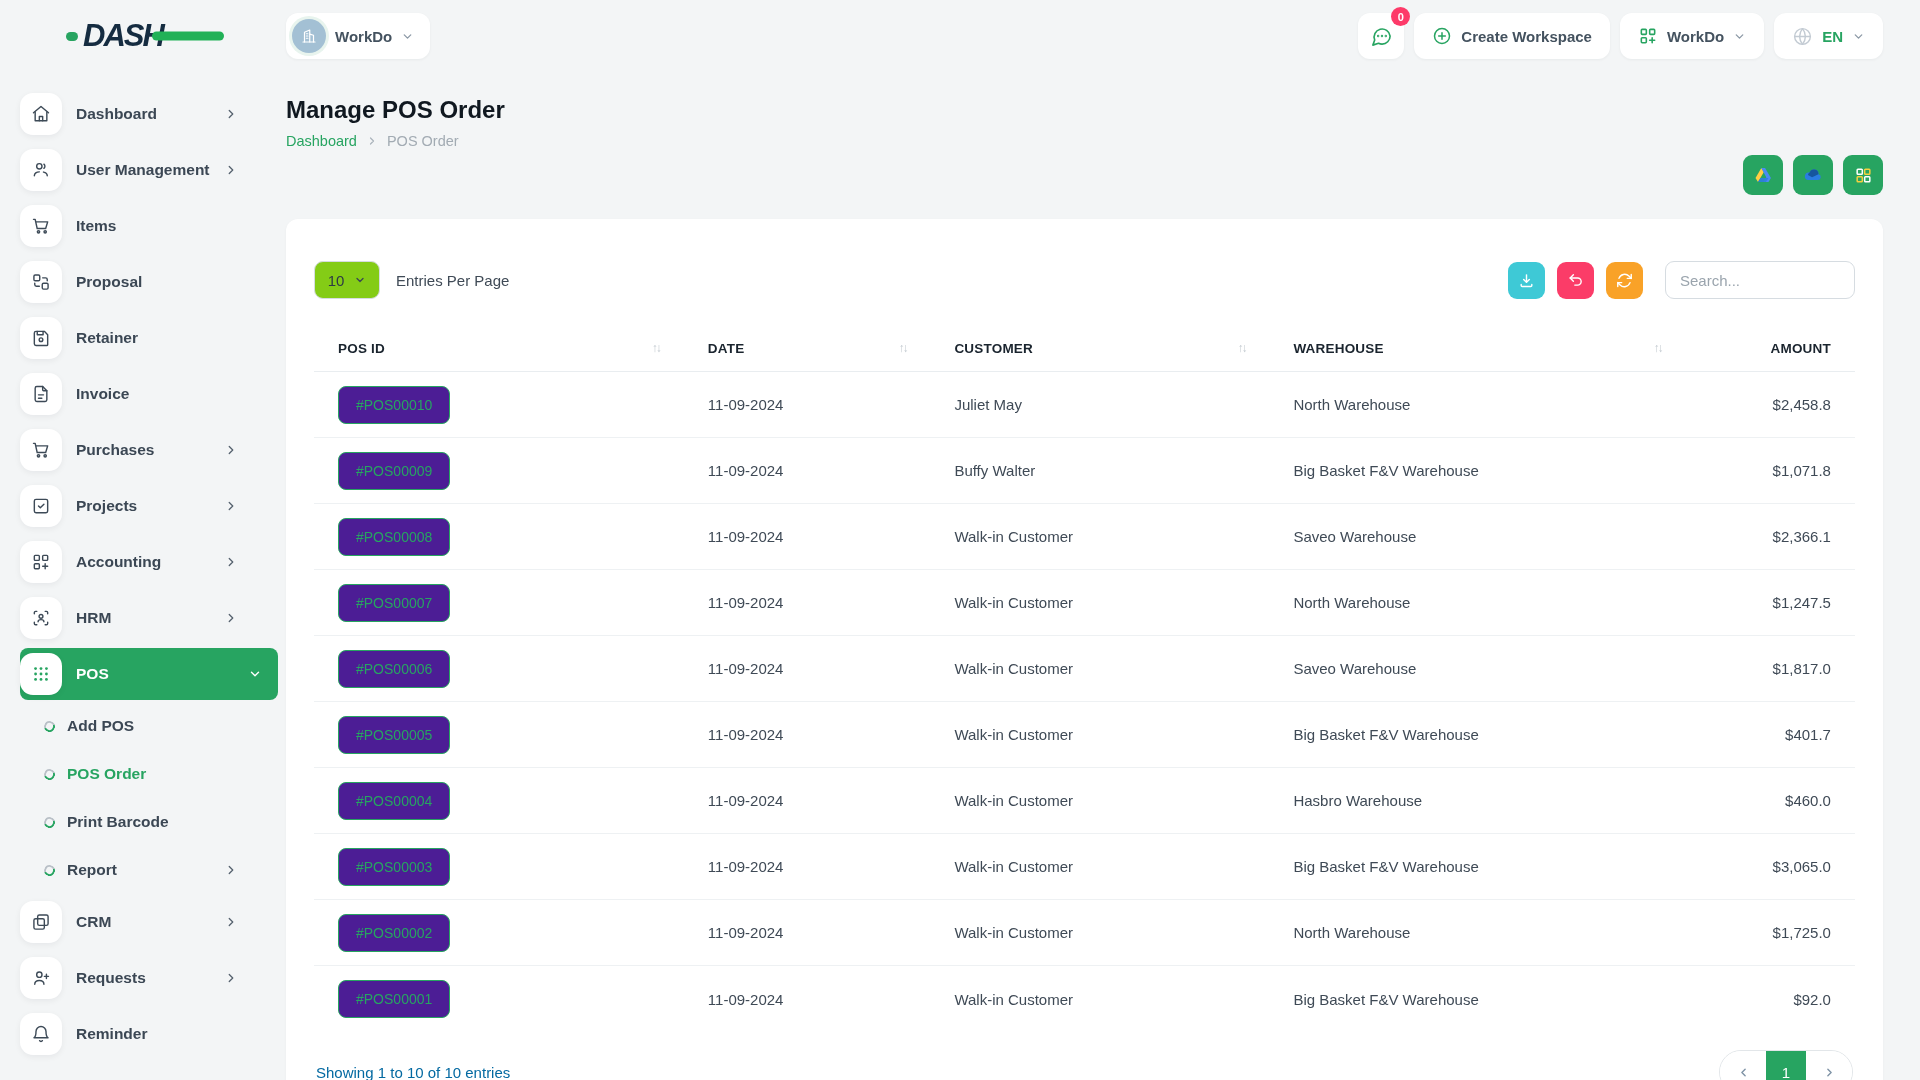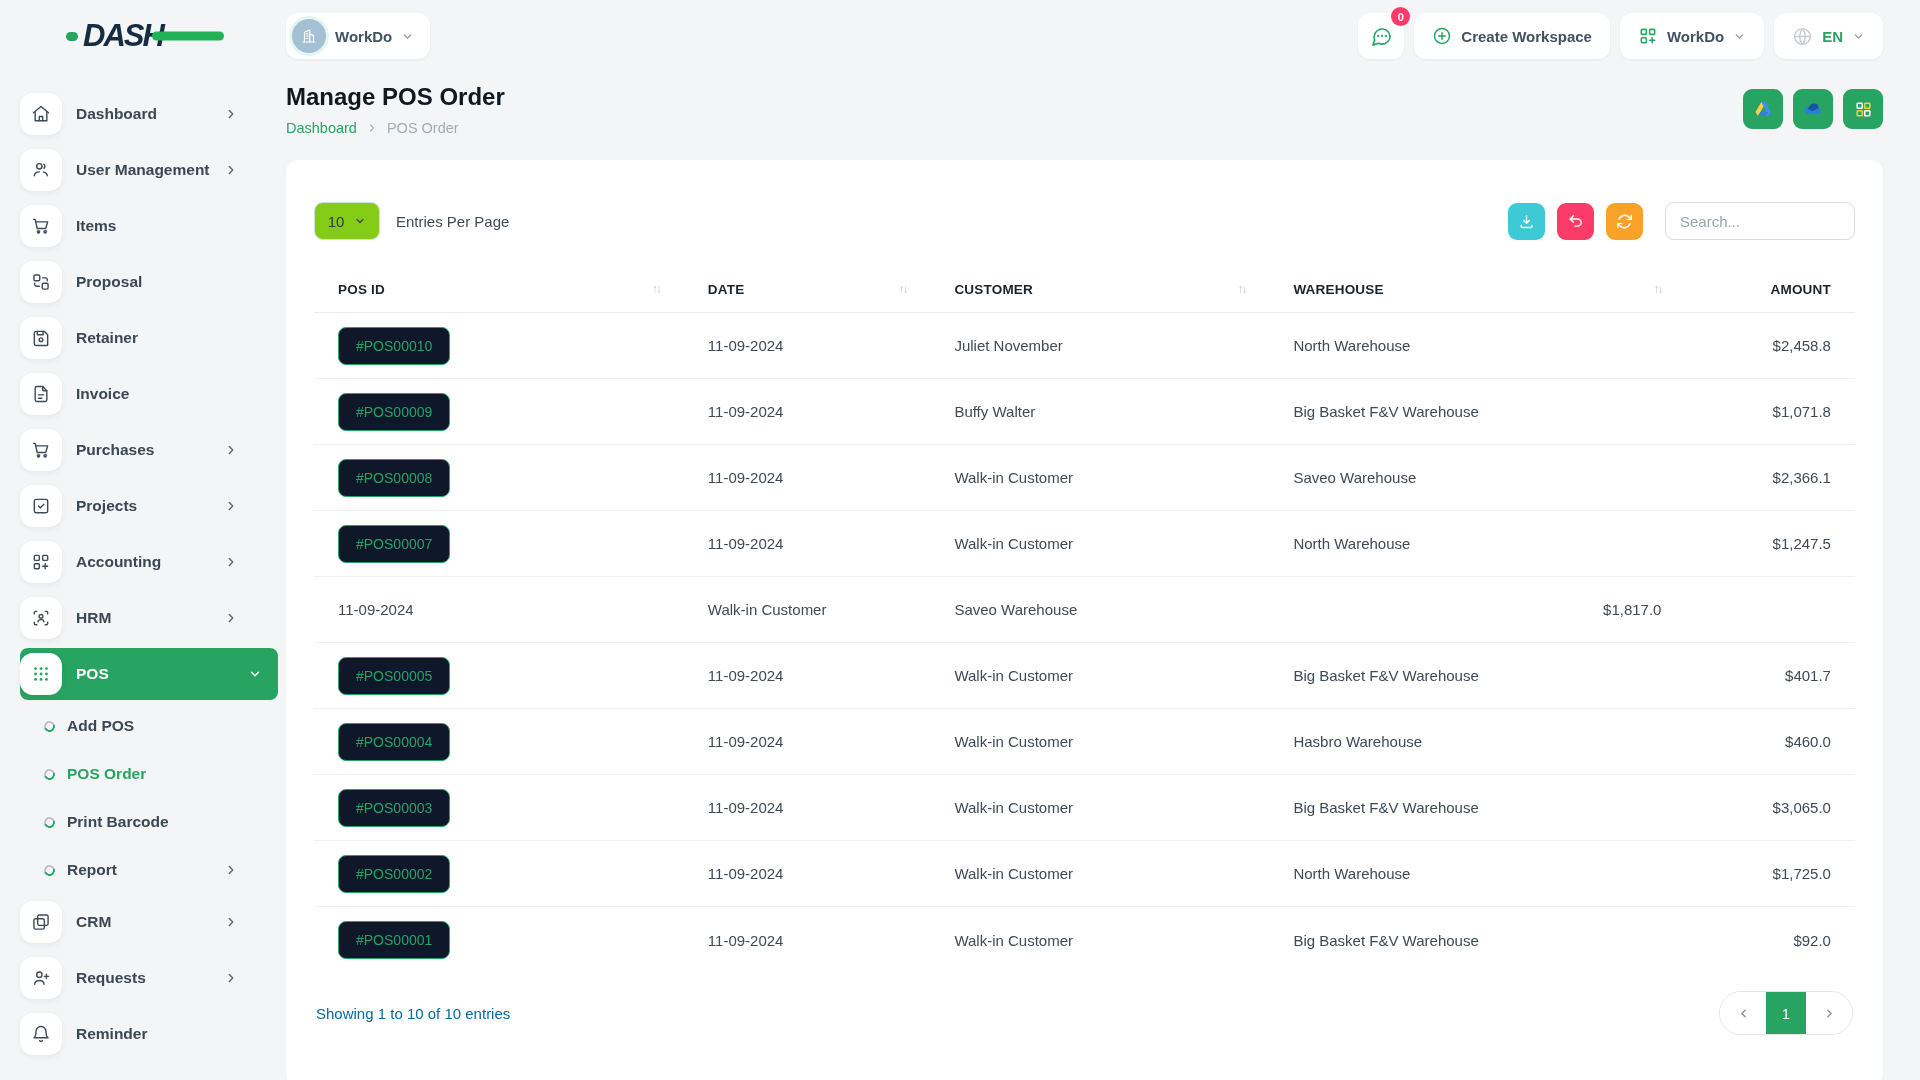--- a/index.html
+++ b/index.html
@@ -46,21 +46,21 @@
   .s-item.active .s-label{color:#fff;}
   .s-item.active .s-chev polyline{stroke:#fff;}
   .sub-item{height:48px; display:flex; align-items:center; gap:12px; padding:0 40px 0 24px; cursor:pointer;}
   .bullet{width:11px;height:11px;border-radius:50%;border:2px solid #b9c0c7;border-bottom-color:var(--green);border-right-color:var(--green);transform:rotate(25deg);flex:none;}
   .sub-label{font-size:15.5px; font-weight:600; color:#3b4754; flex:1;}
   .sub-item.active .sub-label{color:var(--green);}
 
   .main{flex:1; padding:0 37px 0 8px;}
 
   
-  .page-head{display:flex; align-items:flex-start; margin-top:11px;}
+  .page-head{display:flex; align-items:flex-start; margin-top:24px;flex-direction:column;}
   .page-title{font-size:24px; font-weight:700; color:#101820;}
   .breadcrumb{display:flex; align-items:center; gap:9px; margin-top:9px; font-size:14.5px;}
   .bc-home{color:var(--green); text-decoration:none; cursor:pointer;}
   .bc-cur{color:#a2abb3;}
   .head-actions{margin-left:auto; display:flex; gap:10px; margin-top:6px;}
   .sq-btn{width:40px;height:40px;border:none;border-radius:9px;background:var(--green);display:grid;place-items:center;cursor:pointer;}
 
   
   .card{margin-top:24px; background:#fff; border-radius:12px; height:926px;
         box-shadow:0 1px 3px rgba(20,30,40,.04); padding:42px 28px 0;}
@@ -80,21 +80,21 @@
   .tr{display:grid; grid-template-columns:24% 16% 22% 27% 11%;}
   .thead{border-bottom:1px solid #e9edf0;text-align:center;}
   .th{font-size:13.5px; font-weight:700; color:#1a242e; letter-spacing:.2px; padding:0 24px; height:46px;
       display:flex; align-items:center; justify-content:space-between;}
   .th.right{justify-content:flex-end;}
   .sort{color:#c3cad0; font-size:12px; letter-spacing:-2px; user-select:none;}
   .tbody .tr{height:66px; border-bottom:1px solid #eef1f3;}
   .tbody .tr:last-child{border-bottom:none;}
   .td{padding:0 24px; font-size:15px; color:#3f4a56; display:flex; align-items:center;}
   .td.right{justify-content:flex-end;}
-  .pos-badge{border:1px solid var(--green); color:var(--green); border-radius:8px; background:#0f172a;
+  .pos-badge{border:1px solid var(--green); color:var(--green); border-radius:8px; background:#4c1d95;
              padding:10px 17px; font-size:14px; cursor:pointer; font-family:inherit;}
 
   
   .card-footer{display:flex; align-items:center; margin-top:18px; padding:0 2px;}
   .showing{font-size:15px; color:#0369a1;}
   .pagination{margin-left:auto; display:flex; align-items:stretch; border:1px solid #e2e6e9; border-radius:24px;
               overflow:hidden; height:44px; background:#fff;}
   .pg-btn{width:46px; display:grid; place-items:center; cursor:pointer; background:#fff; border:none;}
   .pg-page{width:40px; background:var(--green); color:#fff; font-size:15px; display:grid; place-items:center; cursor:pointer;}
 </style>
@@ -484,21 +484,21 @@
               <span>AMOUNT</span>
             </div>
       </div>
 
       <div class="tbody">
         <div class="tr">
           <div class="td">
                 <button class="pos-badge">#POS00010</button>
               </div>
           <div class="td">11-09-2024</div>
-          <div class="td">Juliet November</div>
+          <div class="td">Juliet May</div>
           <div class="td">North Warehouse</div>
           <div class="td right">$2,458.8</div>
         </div>
         <div class="tr">
           <div class="td">
                 <button class="pos-badge">#POS00009</button>
               </div>
           <div class="td">11-09-2024</div>
           <div class="td">Buffy Walter</div>
           <div class="td">Big Basket F&amp;V Warehouse</div>
@@ -516,20 +516,23 @@
         <div class="tr">
           <div class="td">
                 <button class="pos-badge">#POS00007</button>
               </div>
           <div class="td">11-09-2024</div>
           <div class="td">Walk-in Customer</div>
           <div class="td">North Warehouse</div>
           <div class="td right">$1,247.5</div>
         </div>
         <div class="tr">
+          <div class="td">
+                <button class="pos-badge">#POS00006</button>
+              </div>
           <div class="td">11-09-2024</div>
           <div class="td">Walk-in Customer</div>
           <div class="td">Saveo Warehouse</div>
           <div class="td right">$1,817.0</div>
         </div>
         <div class="tr">
           <div class="td">
                 <button class="pos-badge">#POS00005</button>
               </div>
           <div class="td">11-09-2024</div>

